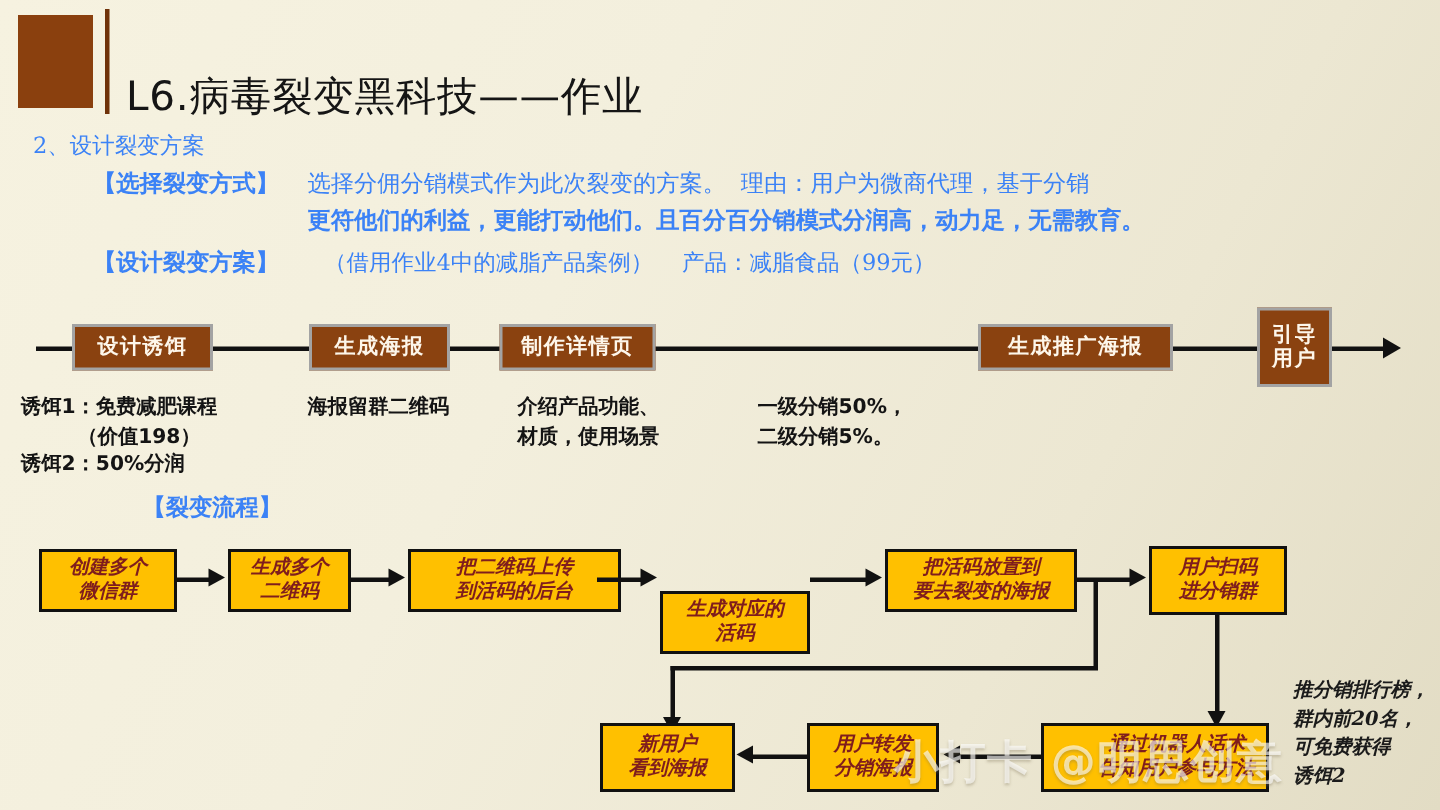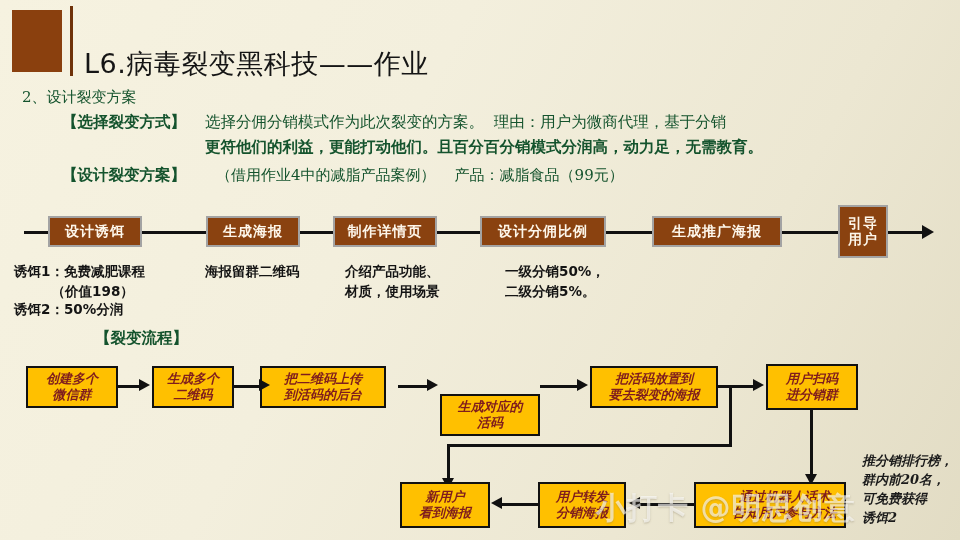--- a/index.html
+++ b/index.html
@@ -14,21 +14,21 @@
   
   .hdr-square{position:absolute;left:12px;top:10px;width:50px;height:62px;background:#8a400e;}
   .hdr-rule{position:absolute;left:70px;top:6px;width:3px;height:70px;background:#6f3209;}
   .hdr-title{
     position:absolute;left:84px;top:18px;
     font-family:"DejaVu Sans","Liberation Sans",sans-serif;
     font-size:27px;font-weight:normal;color:#151515;letter-spacing:.5px;white-space:nowrap;margin-top:28px;
   }
 
   
-  .txt{position:absolute;color:#14532d;white-space:pre;font-weight:bold;}
+  .txt{position:absolute;color:#3b82f6;white-space:pre;font-weight:bold;}
   .t-serif{font-family:"DejaVu Serif","Liberation Serif",serif;}
   .l-head{left:22px;top:88px;font-size:15px;font-weight:normal;font-family:"DejaVu Serif","Liberation Serif",serif;}
   .l-k1{left:62px;top:112px;font-size:15.5px;}
   .l-b1{left:205px;top:112px;font-size:15.5px;font-weight:normal;}
   .l-b2{left:205px;top:137px;font-size:15.5px;font-weight:bold;}
   .l-k2{left:62px;top:165px;font-size:15.5px;}
   .l-b3{left:216px;top:166px;font-size:15px;font-weight:normal;}
 
   
   .chain-line{position:absolute;left:24px;top:231px;width:904px;height:3px;background:#111;}
@@ -90,40 +90,39 @@
   <div class="txt t-serif l-b2">更符他们的利益，更能打动他们。且百分百分销模式分润高，动力足，无需教育。</div>
   <div class="txt t-serif l-k2">【设计裂变方案】</div>
   <div class="txt t-serif l-b3">（借用作业4中的减脂产品案例）    产品：减脂食品（99元）</div>
 
   <div class="chain-line"></div>
   <div class="chain-arrow"></div>
 
   <div class="bbox" style="left:48px;top:216px;width:94px;height:31px;">设计诱饵</div>
   <div class="bbox" style="left:206px;top:216px;width:94px;height:31px;">生成海报</div>
   <div class="bbox" style="left:333px;top:216px;width:104px;height:31px;">制作详情页</div>
-  <div class="bbox" style="left:480px;top:216px;width:126px;height:31px;">设计分佣比例</div>
   <div class="bbox" style="left:652px;top:216px;width:130px;height:31px;">生成推广海报</div>
   <div class="bbox" style="left:838px;top:205px;width:50px;height:53px;">引导
 用户</div>
 
   <div class="ann a1">诱饵1：免费减肥课程
         （价值198）</div>
   <div class="ann a2">诱饵2：50%分润</div>
   <div class="ann a3">海报留群二维码</div>
   <div class="ann a4">介绍产品功能、
 材质，使用场景</div>
   <div class="ann a5">一级分销50%，
 二级分销5%。</div>
   <div class="txt t-serif l-k3">【裂变流程】</div>
 
   <div class="ybox" style="left:26px;top:366px;width:92px;height:42px;">创建多个
 微信群</div>
   <div class="ybox" style="left:152px;top:366px;width:82px;height:42px;">生成多个
 二维码</div>
-  <div class="ybox" style="left:260px;top:366px;width:126px;height:42px;">把二维码上传
+  <div class="ybox" style="left:272px;top:366px;width:142px;height:42px;">把二维码上传
 到活码的后台</div>
   <div class="ybox" style="left:440px;top:366px;width:100px;height:42px;margin-top:28px;">生成对应的
 活码</div>
   <div class="ybox" style="left:590px;top:366px;width:128px;height:42px;">把活码放置到
 要去裂变的海报</div>
   <div class="ybox" style="left:766px;top:364px;width:92px;height:46px;">用户扫码
 进分销群</div>
 
   <div class="ln ln-h" style="left:118px;top:385px;width:23px;"></div>
   <div class="ar ar-r" style="left:139px;top:379px;"></div>

